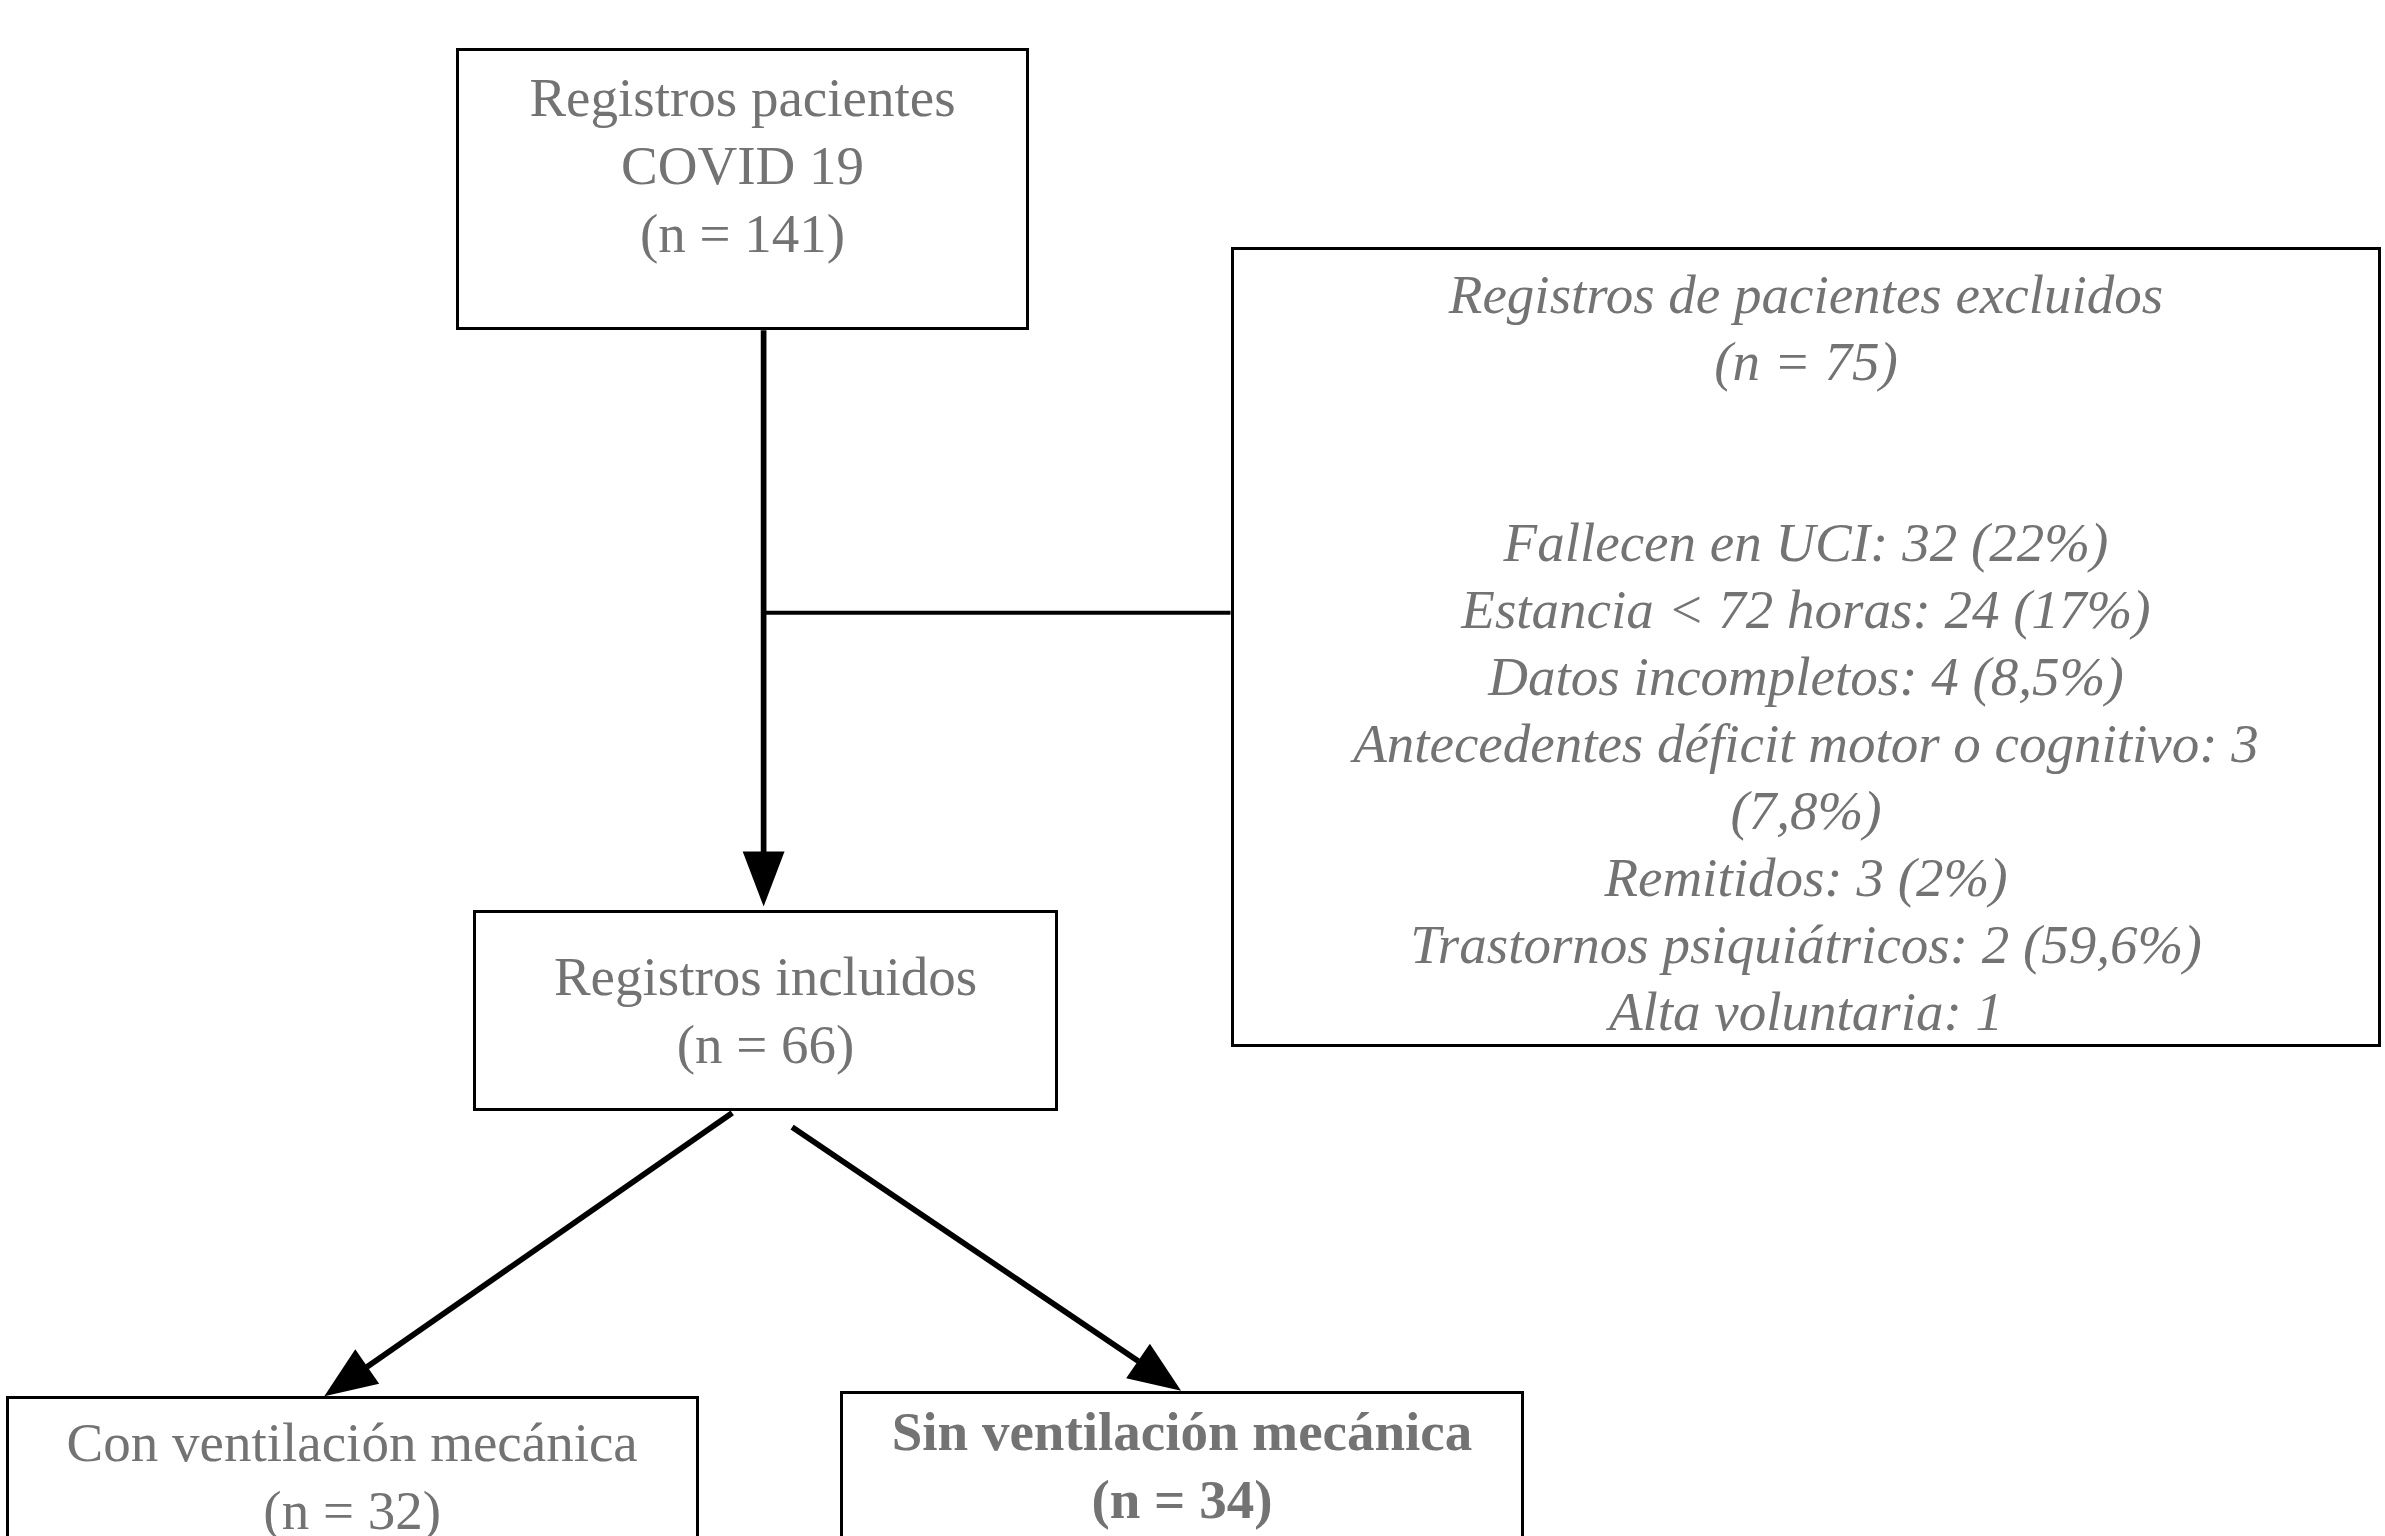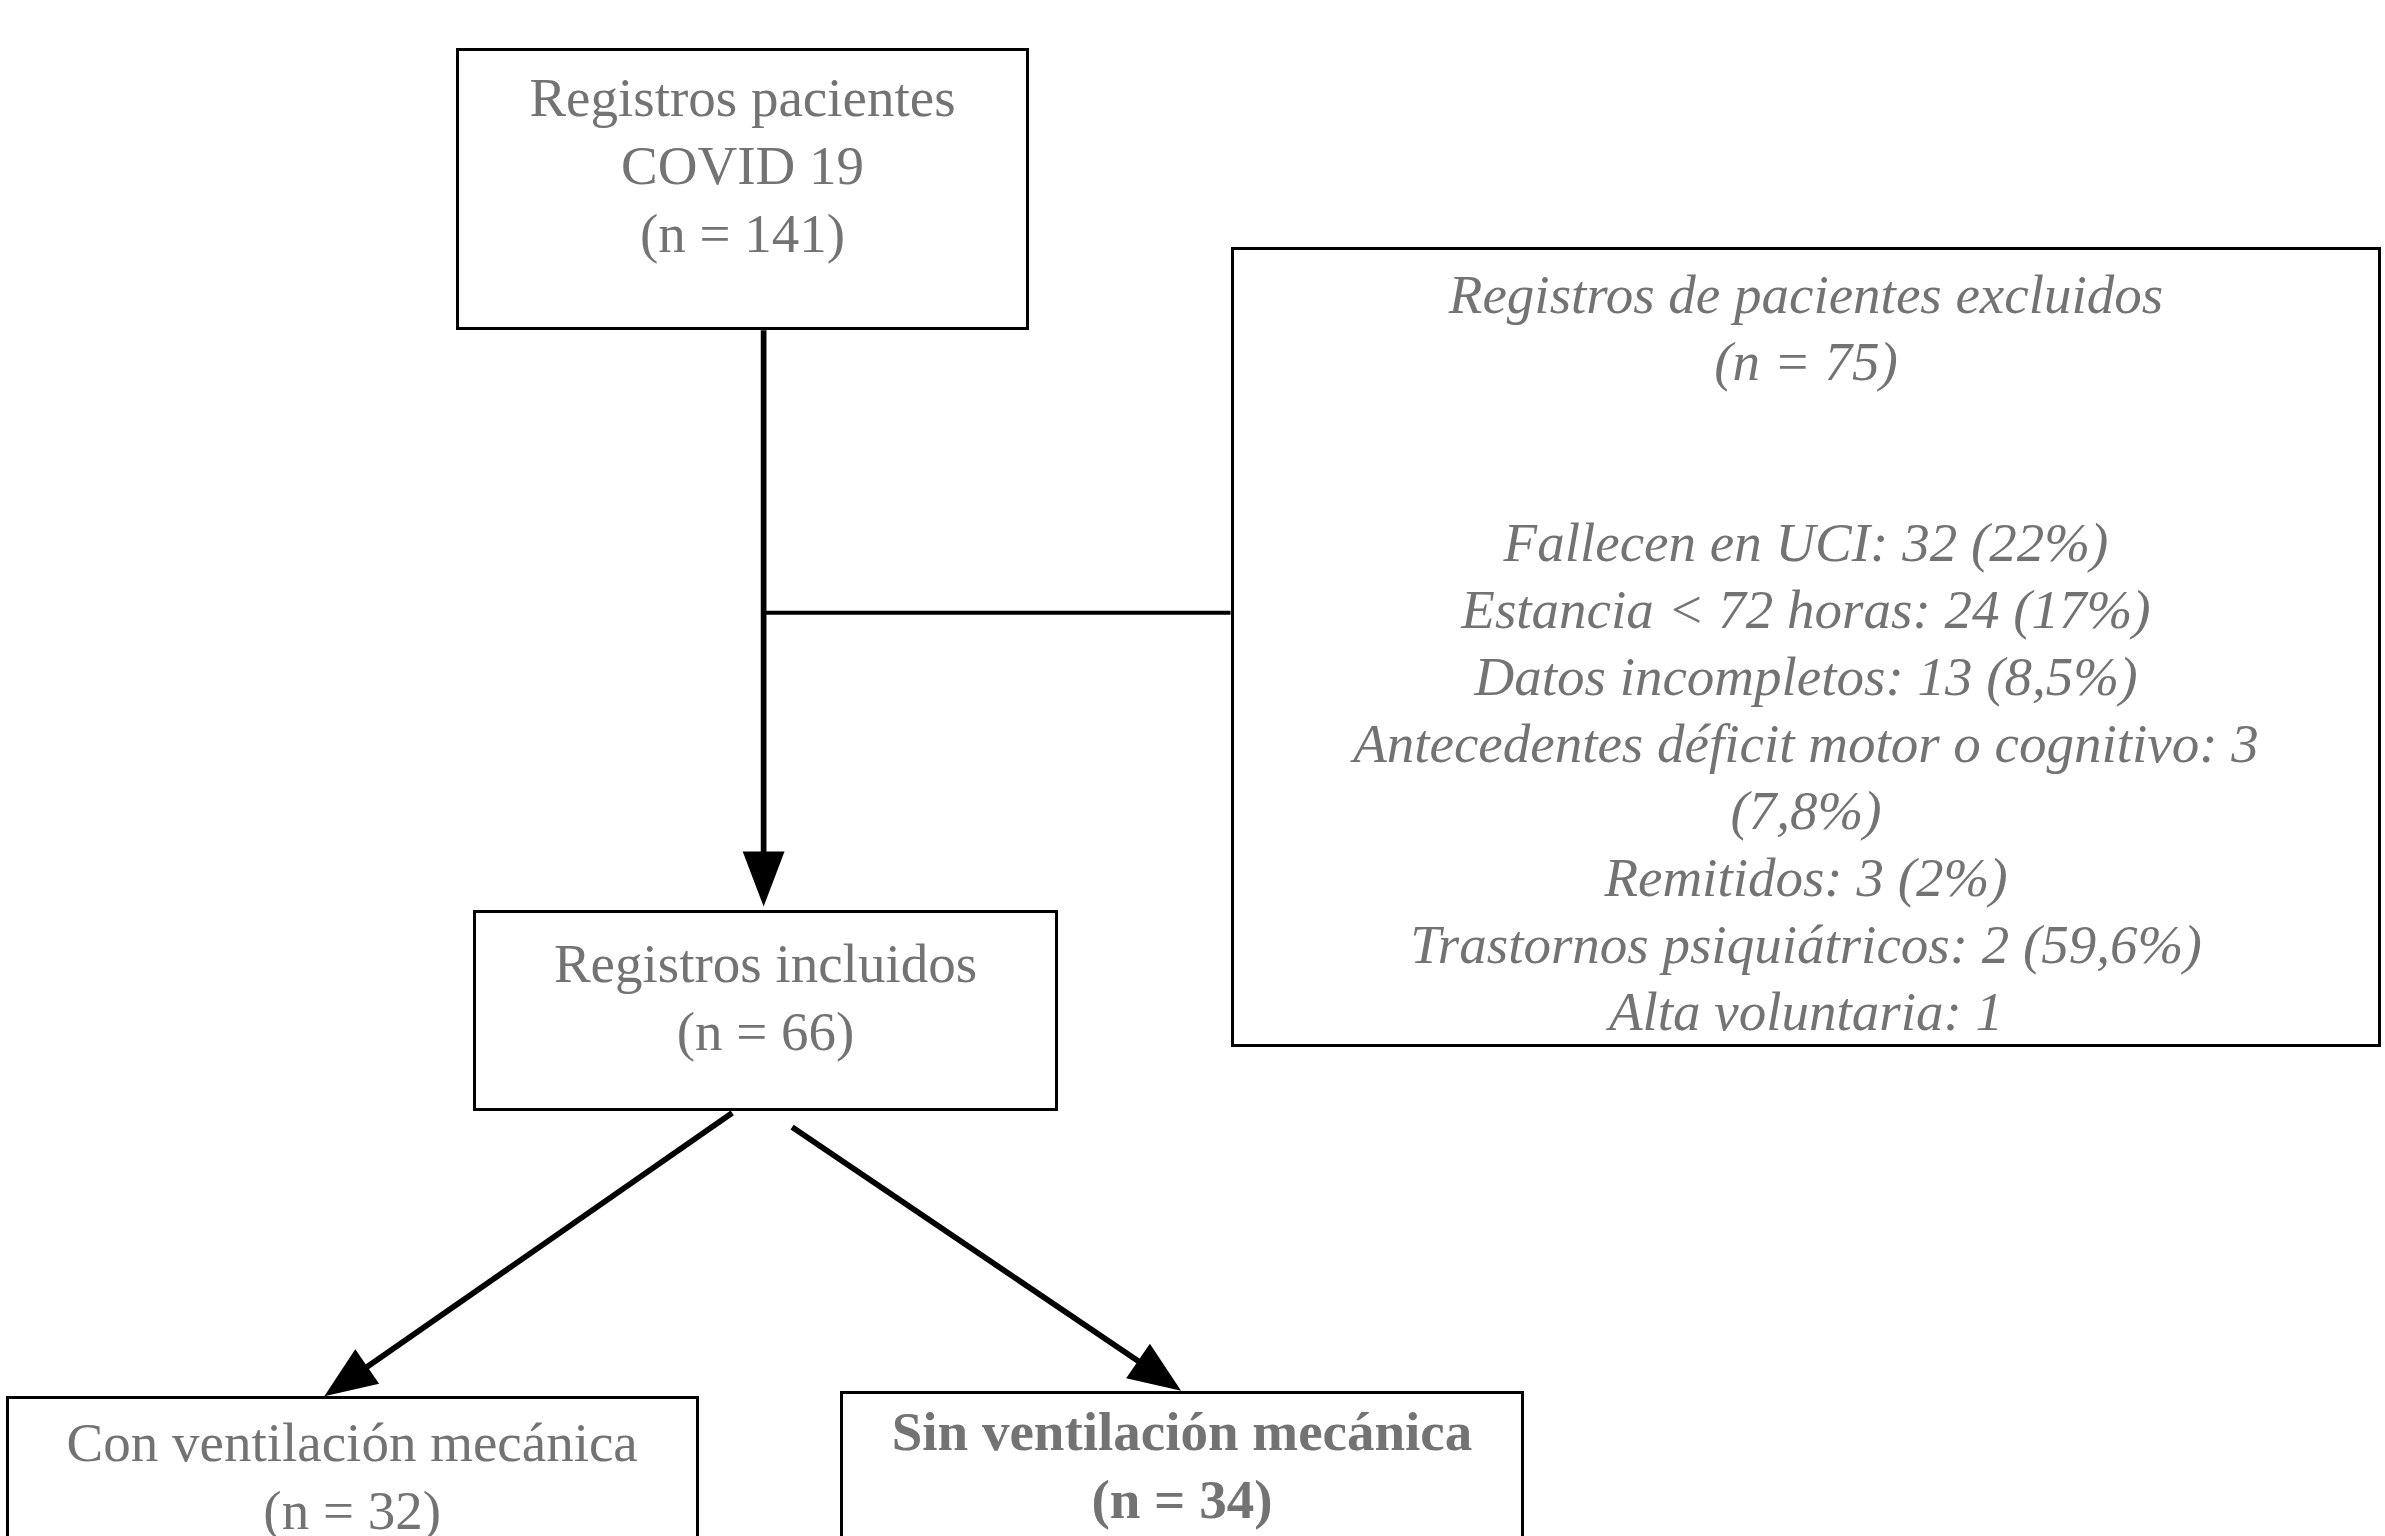--- a/index.html
+++ b/index.html
@@ -34,21 +34,21 @@
     font-size: 55px;
   }
   .line {
     line-height: 68px;
     white-space: nowrap;
   }
   .box-total    { left: 456px;  top: 4.8px;    width: 573px;  height: 282px; padding-top: 13.3px; }
   .box-excluded { left: 1231px; top: 204px;  width: 1150px; height: 800px; padding-top: 11.4px; }
   .box-excluded .line { line-height: 67px; font-style: italic; }
   .box-excluded .gap  { height: 114px; }
-  .box-included { left: 473px;  top: 867px;  width: 585px;  height: 201px; padding-top: 17px; }
+  .box-included { left: 473px;  top: 867px;  width: 585px;  height: 201px; padding-top: 30px; }
   .box-withmv   { left: 5.7px;    top: 1353px; width: 693px;  height: 179px; padding-top: 9.5px; }
   .box-nomv     { left: 840px;  top: 1348px; width: 684px;  height: 181px; padding-top: 4px; font-weight: bold; }
 </style>
 </head>
 <body>
 
 <div class="stage">
 
   <svg class="connectors" viewBox="0 0 2508 1616" xmlns="http://www.w3.org/2000/svg">
 
@@ -69,21 +69,21 @@
     <div class="line">COVID 19</div>
     <div class="line">(n = 141)</div>
   </div>
 
   <div class="box box-excluded">
     <div class="line">Registros de pacientes excluidos</div>
     <div class="line">(n = 75)</div>
     <div class="gap"></div>
     <div class="line">Fallecen en UCI: 32 (22%)</div>
     <div class="line">Estancia &lt; 72 horas: 24 (17%)</div>
-    <div class="line">Datos incompletos: 13 (8,5%)</div>
+    <div class="line">Datos incompletos: 4 (8,5%)</div>
     <div class="line">Antecedentes déficit motor o cognitivo: 3</div>
     <div class="line">(7,8%)</div>
     <div class="line">Remitidos: 3 (2%)</div>
     <div class="line">Trastornos psiquiátricos: 2 (59,6%)</div>
     <div class="line">Alta voluntaria: 1</div>
   </div>
 
   <div class="box box-included">
     <div class="line">Registros incluidos</div>
     <div class="line">(n = 66)</div>

